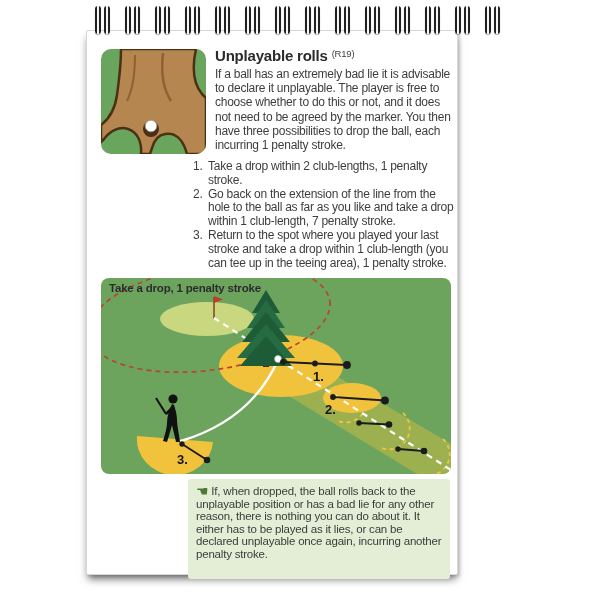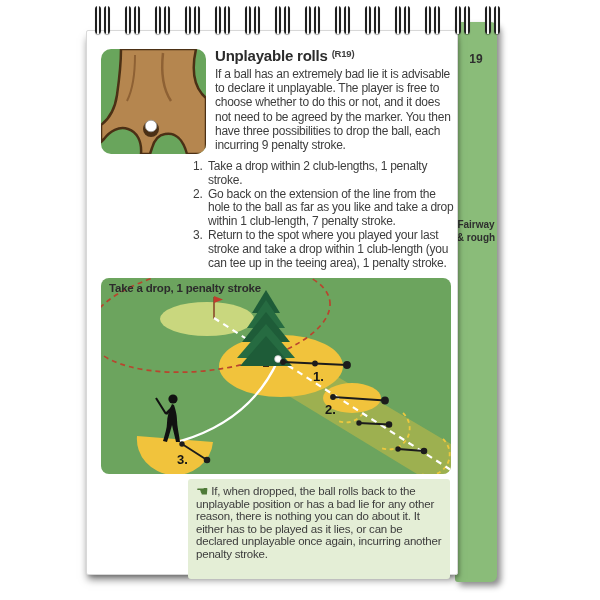--- a/index.html
+++ b/index.html
@@ -28,21 +28,21 @@
   .loop-pair i { position:absolute; top:0; width:6px; height:28px; border-radius:3px;
       background:linear-gradient(90deg,#202020 0,#202020 1.8px,#f7f7f7 2.4px,#f7f7f7 3.6px,#202020 4.2px,#202020 6px);
       box-shadow:0 1px 1px rgba(0,0,0,.35); }
   .loop-pair i:first-child { left:0; } .loop-pair i:last-child { left:9px; }
 
   
   .tree-thumb { position:absolute; left:14px; top:18px; width:105px; height:105px;
                 border-radius:10px; overflow:hidden; }
   .title { position:absolute; left:128px; top:16px; font-size:15px; font-weight:bold;
            color:#2b2b2b; letter-spacing:-0.2px; white-space:nowrap; }
-  .title .ref { font-size:9.5px; font-weight:700; position:relative; top:-4px; color:#3d3d3d; }
+  .title .ref { font-size:9.5px; font-weight:400; position:relative; top:-4px; color:#3d3d3d; }
   .intro { position:absolute; left:128px; top:36px; width:240px; font-size:12px;
            line-height:14.2px; color:#3d3d3d; letter-spacing:-0.25px; }
   .options { position:absolute; left:106px; top:129px; width:262px; list-style:none;
              font-size:12px; line-height:13.8px; color:#3d3d3d; letter-spacing:-0.25px; }
   .options li { display:flex; }
   .options .num { width:15px; flex:0 0 15px; }
   .options .txt { flex:1; }
 
   .illus { position:absolute; left:14px; top:247px; width:350px; height:196px;
            border-radius:8px; overflow:hidden; }
@@ -55,43 +55,39 @@
 
   svg text { font-family:"Liberation Sans", sans-serif; }
   .svg-caption { font-weight:bold; font-size:11.5px; fill:#2c2c2c; letter-spacing:-0.2px; }
   .svg-marker { font-weight:bold; font-size:13px; fill:#151515; }
 </style>
 </head>
 <body>
 
 <div class="scene">
 
-  <div class="tab">
-    <div class="tab-num">19</div>
-    <div class="tab-label">Fairway &amp; rough</div>
-  </div>
 
   <div class="page">
 
     <div class="tree-thumb">
       <svg width="105" height="105" viewBox="0 0 105 105">
         <rect x="0" y="0" width="105" height="105" fill="#69a55c"></rect>
         <g>
           <path d="M20,0 L95,0 C91,18 92,34 101,45 L105,49 L105,105 L86,105 C82,90 74,83 64,85 C57,86 53,92 51,99 L49,105 L40,105 C41,92 36,83 27,80 C18,77 9,82 3,90 L0,93 L0,76 C8,70 14,60 16,46 C18,32 20,14 20,0 Z" fill="#b5864f" stroke="#4b3015" stroke-width="2.5" stroke-linejoin="round"></path>
           <path d="M62,4 C60,22 62,40 70,52" fill="none" stroke="#8e6134" stroke-width="2.5"></path>
           <path d="M34,6 C34,24 32,40 26,52" fill="none" stroke="#8e6134" stroke-width="2"></path>
           <circle cx="50" cy="80" r="8" fill="#4b3015"></circle>
         </g>
         <circle cx="50" cy="77" r="5.8" fill="#ffffff" stroke="#999999" stroke-width="0.8"></circle>
       </svg>
     </div>
 
     <h1 class="title"><span>Unplayable rolls</span> <span class="ref">(R19)</span></h1>
 
-    <p class="intro">If a ball has an extremely bad lie it is advisable to declare it unplayable. The player is free to choose whether to do this or not, and it does not need to be agreed by the marker. You then have three possibilities to drop the ball, each incurring 9 penalty stroke.</p>
+    <p class="intro">If a ball has an extremely bad lie it is advisable to declare it unplayable. The player is free to choose whether to do this or not, and it does not need to be agreed by the marker. You then have three possibilities to drop the ball, each incurring 1 penalty stroke.</p>
 
     <ol class="options">
       <li>
         <span class="num">1.</span>
         <span class="txt">Take a drop within 2 club-lengths, 1 penalty stroke.</span>
       </li>
       <li>
         <span class="num">2.</span>
         <span class="txt">Go back on the extension of the line from the hole to the ball as far as you like and take a drop within 1 club-length, 7 penalty stroke.</span>
       </li>

